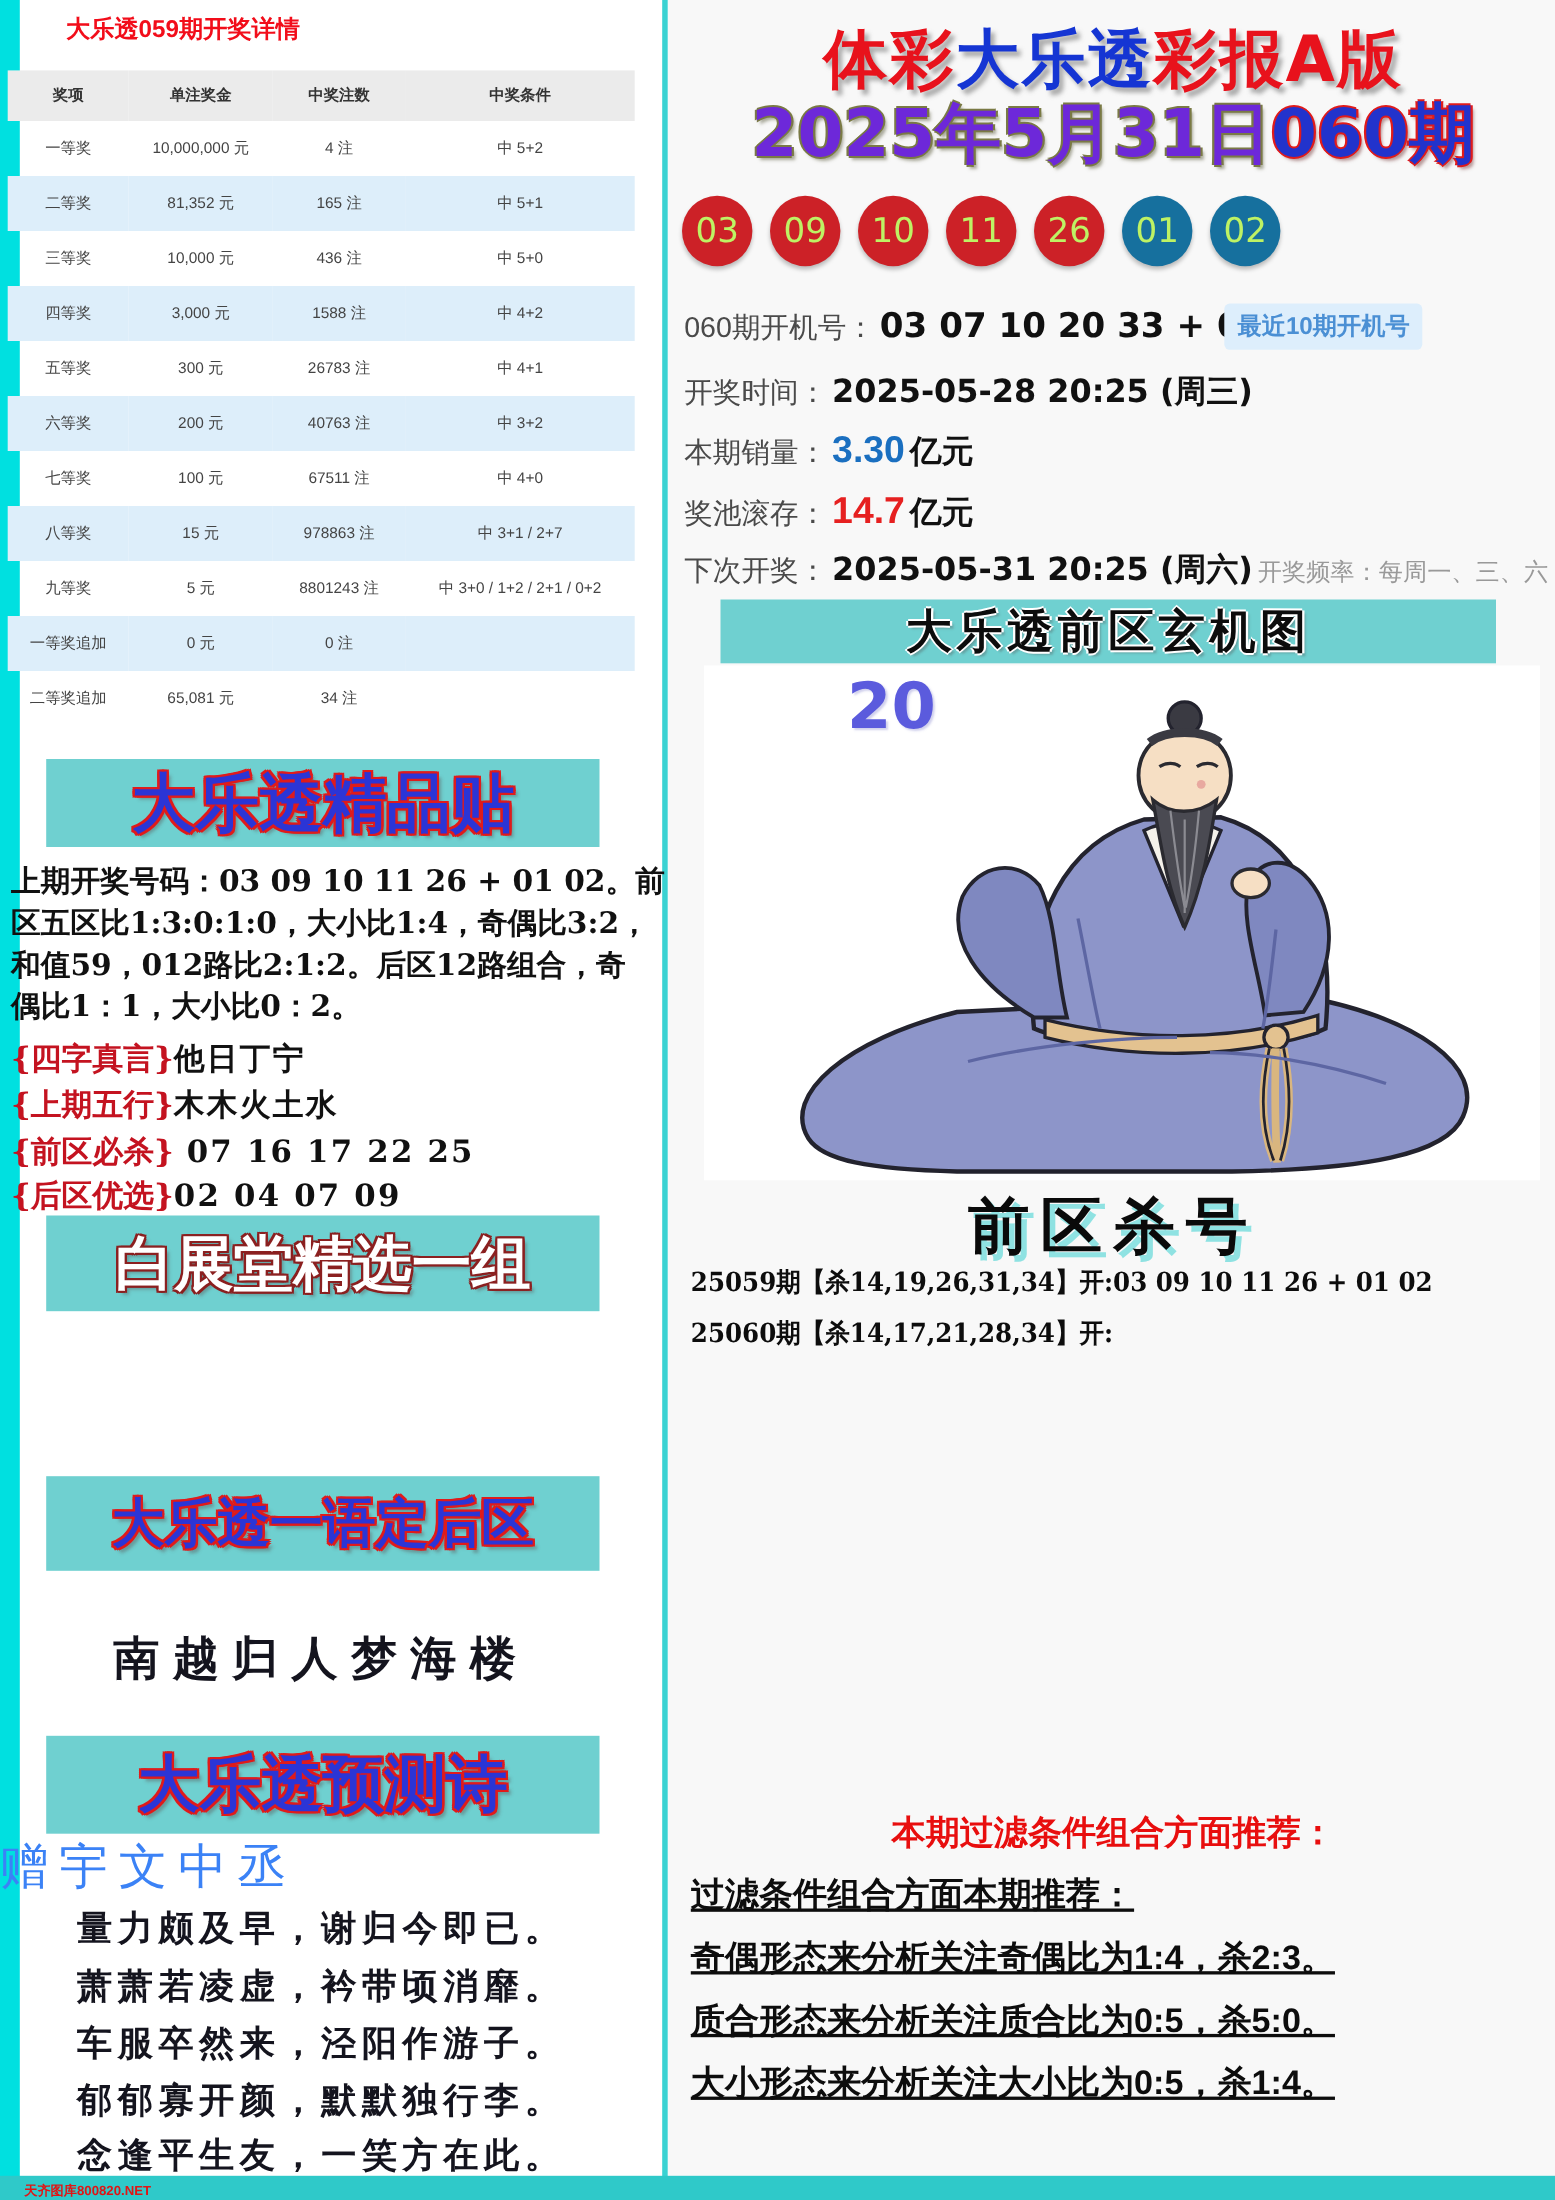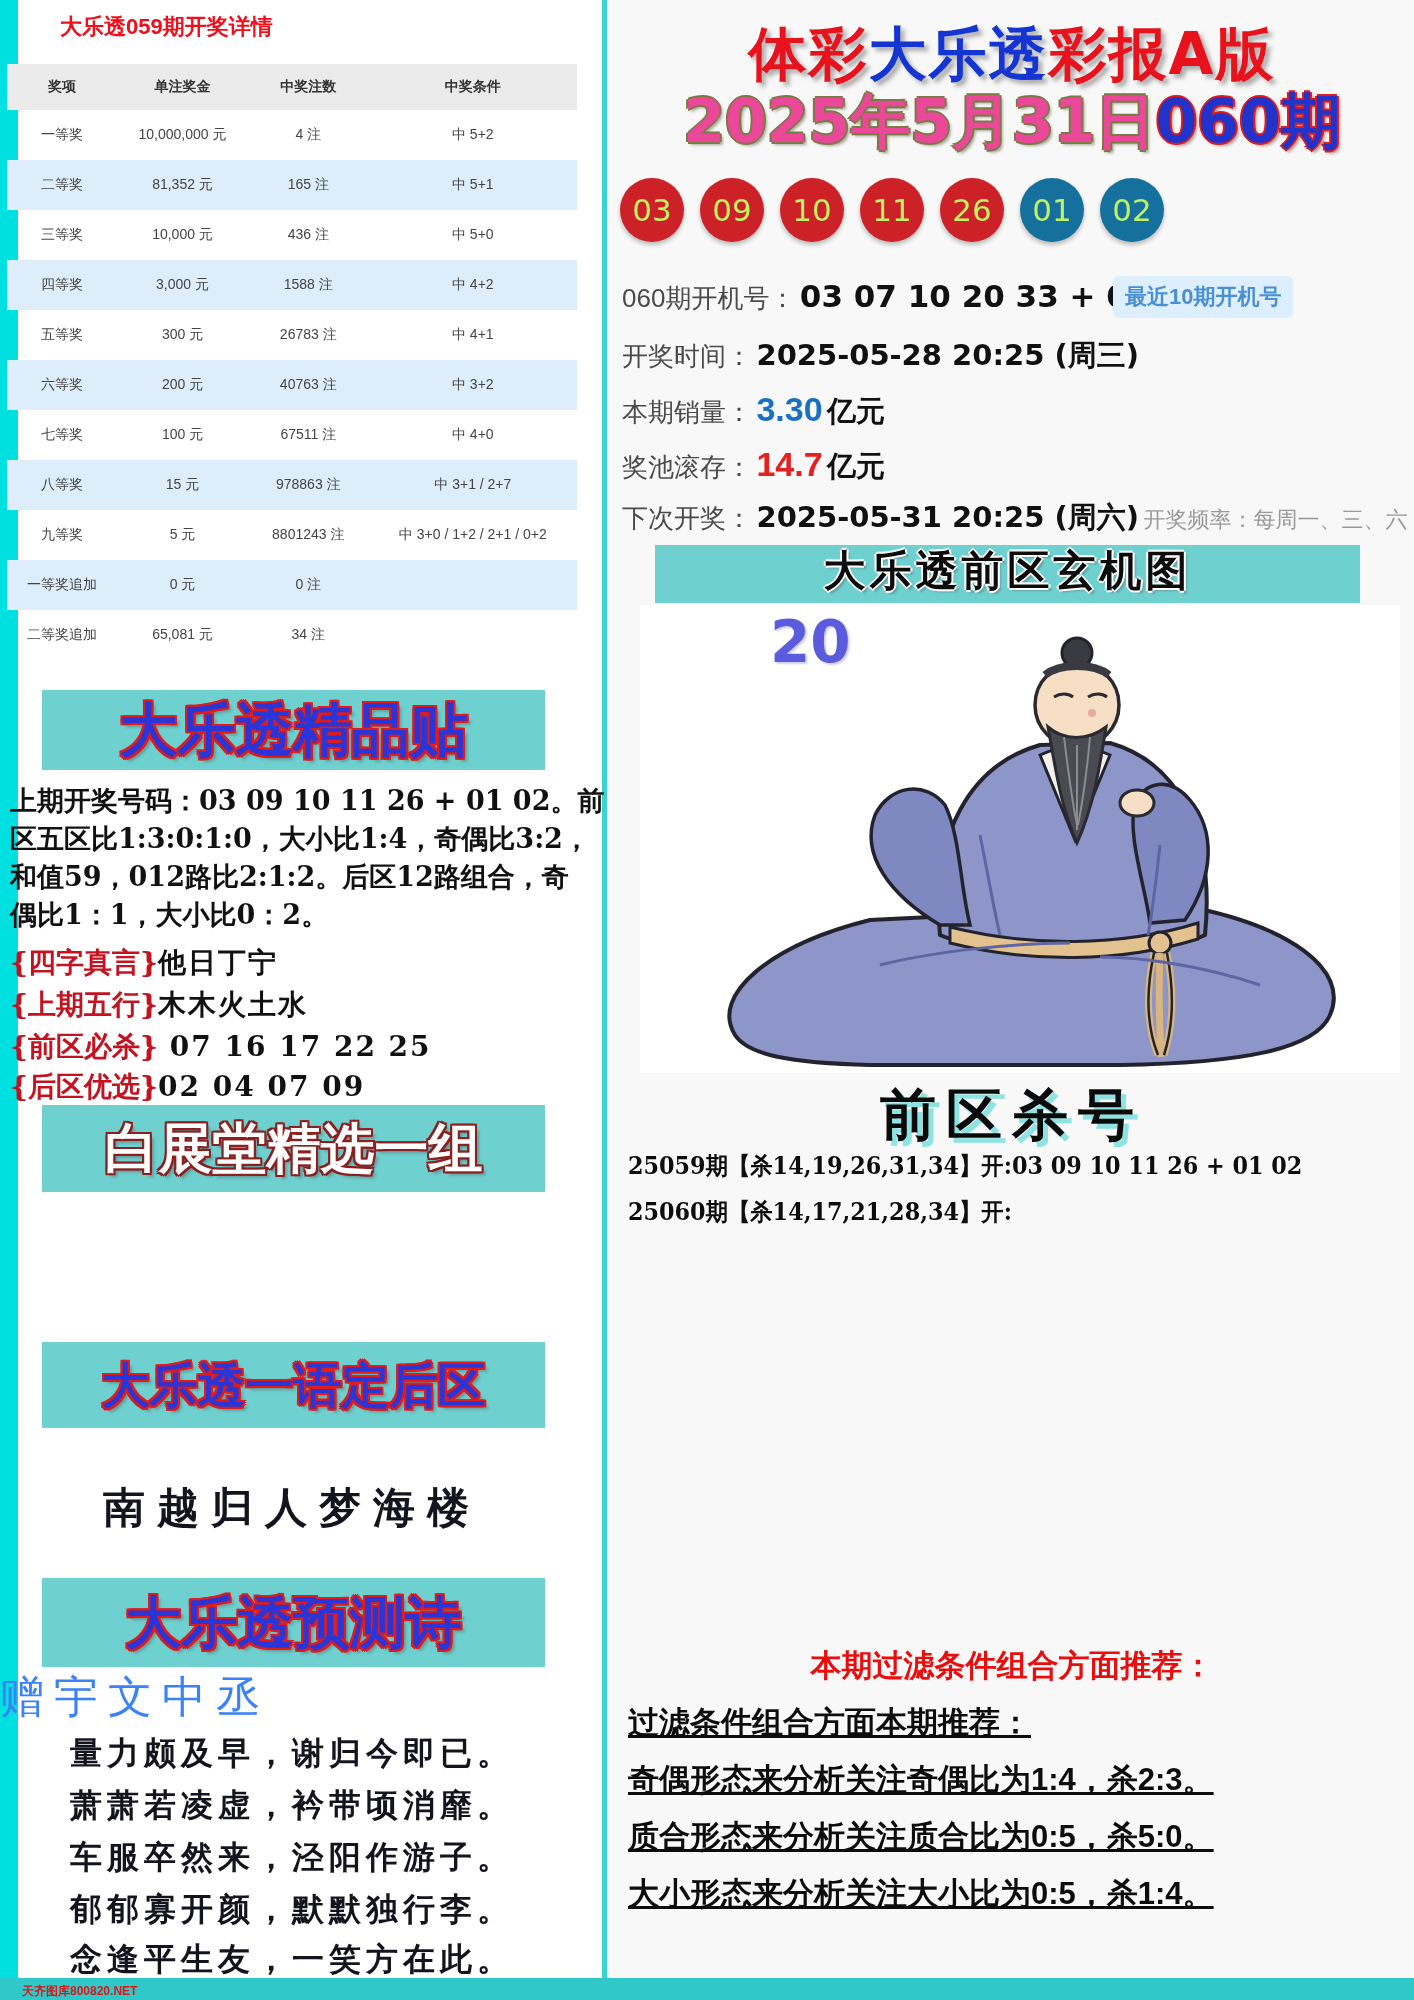--- a/index.html
+++ b/index.html
@@ -50,39 +50,39 @@
           font-family:"DejaVu Serif",serif;color:#14141e;letter-spacing:5px;}
 
   
   .right-col{left:607px;top:0;width:807px;height:1978px;background:#f8f8f8;}
   .r-title1{left:617px;top:16px;width:790px;text-align:center;font-size:58px;font-weight:900;
             font-family:"DejaVu Sans",sans-serif;letter-spacing:2px;white-space:nowrap;
             text-shadow:4px 4px 4px rgba(110,110,110,.55);}
   .r-title1 .red{color:#e8121c;} .r-title1 .blue{color:#1535d3;}
   .r-title2{left:617px;top:82px;width:790px;text-align:center;font-size:60px;font-weight:900;
             font-family:"DejaVu Sans",sans-serif;white-space:nowrap;}
-  .r-title2 .date{color:#ec4899;text-shadow:-2px 0 #7a7a45,2px 0 #7a7a45,0 -2px #7a7a45,0 2px #7a7a45,3px 3px 3px rgba(90,90,60,.5);margin-top:19px;}
+  .r-title2 .date{color:#6d28d9;text-shadow:-2px 0 #7a7a45,2px 0 #7a7a45,0 -2px #7a7a45,0 2px #7a7a45,3px 3px 3px rgba(90,90,60,.5);margin-top:19px;}
   .r-title2 .issue{color:#2233cc;text-shadow:-2px 0 #e01b1b,2px 0 #e01b1b,0 -2px #e01b1b,0 2px #e01b1b,3px 3px 3px rgba(120,60,60,.5);}
 
   .ball{top:178px;width:64px;height:64px;border-radius:50%;color:#bef264;font-weight:400;
         font-size:31px;text-align:center;line-height:64px;font-family:"DejaVu Sans",sans-serif;
         box-shadow:0 3px 4px rgba(0,0,0,.25);}
   .ball.red{background:#cc2127;} .ball.blue{background:#16709e;}
 
   .info-line{white-space:nowrap;}
   .info-lbl{font-size:26px;color:#4a4a4a;}
   .info-val{font-size:29px;color:#111;font-weight:bold;font-family:"DejaVu Sans",sans-serif;}
   .badge{left:1113px;top:276px;background:#ddeefc;color:#4a8fd4;font-size:22px;
          padding:6px 12px;border-radius:5px;font-weight:bold;}
   .big-blue{font-size:34px;color:#1a6fc0;font-weight:900;}
   .big-red{font-size:34px;color:#e62020;font-weight:900;}
   .freq{font-size:22px;color:#999;}
 
   .bn-xuanji{left:655px;top:545px;width:705px;height:58px;line-height:58px;background:#6fd0d0;
-             text-align:center;font-size:42px;font-weight:900;font-family:Liberation Mono, monospace;
+             text-align:center;font-size:42px;font-weight:900;font-family:Liberation Sans, sans-serif;
              color:#0c0c0c;letter-spacing:4px;
              text-shadow:-2px 0 #fff,2px 0 #fff,0 -2px #fff,0 2px #fff,3px 3px 2px rgba(80,80,80,.35);}
   .illus{left:640px;top:605px;width:760px;height:468px;background:#ffffff;}
   .num20{left:770px;top:608px;font-size:58px;font-weight:900;color:#5b5bdd;
          font-family:"DejaVu Sans",sans-serif;text-shadow:2px 2px 2px rgba(120,120,200,.35);}
 
   .shahao-title{left:617px;top:1078px;width:790px;text-align:center;font-size:56px;font-weight:900;
          font-family:"DejaVu Serif",serif;color:#0a0a0a;letter-spacing:10px;
          text-shadow:5px 5px 0 #8fe2e2;}
   .kill-line{left:628px;width:780px;font-family:"DejaVu Serif",serif;font-weight:bold;font-size:24px;

